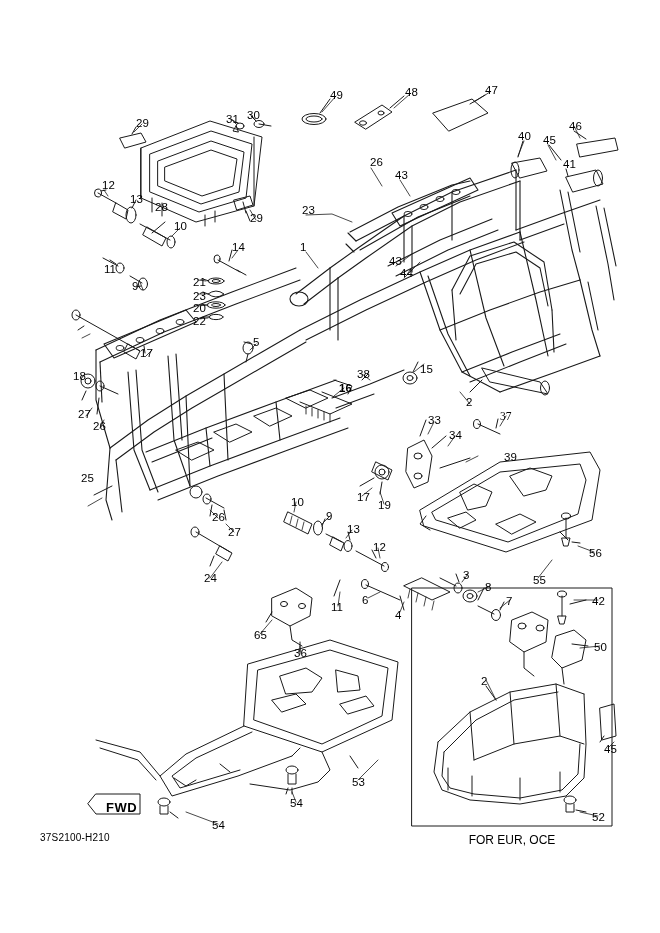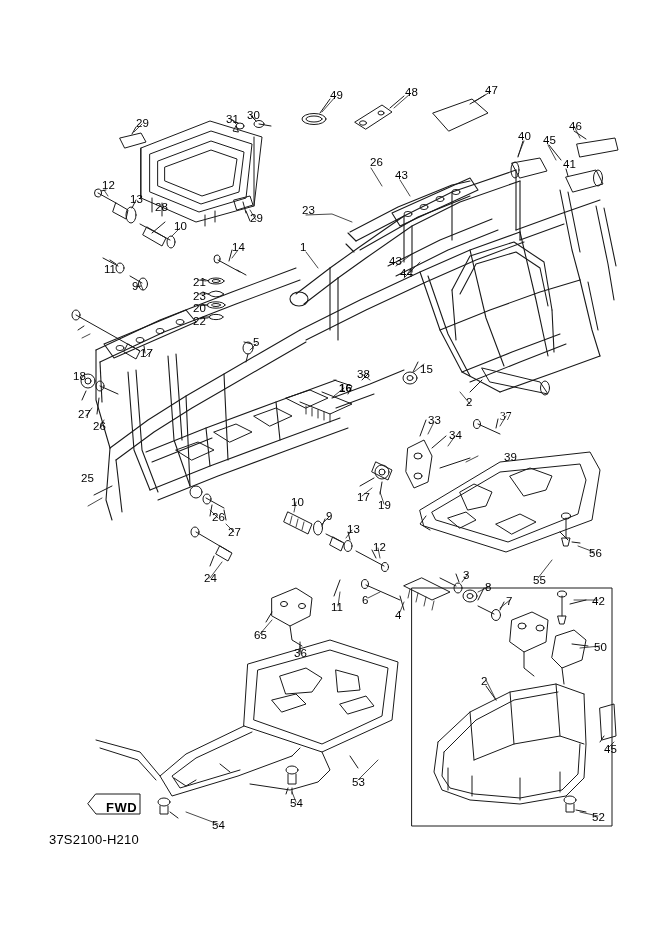--- a/index.html
+++ b/index.html
@@ -30,23 +30,23 @@
   .callout {
     position: absolute;
     font-size: 11.5px;
     font-family: "Liberation Sans", sans-serif;
     color: #000000;
     line-height: 1;
     white-space: nowrap;
   }
   .diagram-code {
     position: absolute;
-    left: 49px;
+    left: 40px;
     top: 832px;
-    font-size: 13px;
+    font-size: 10px;
     letter-spacing: 0.2px;
     text-align: center;
   }
   .inset-caption {
     position: absolute;
     left: 412px;
     top: 833px;
     width: 200px;
     text-align: center;
     font-size: 12px;
@@ -517,20 +517,21 @@
         <path d="M344 388 L334 396"></path>
         <path d="M362 496 L372 488"></path>
         <path d="M384 504 L380 492"></path>
         <path d="M574 126 L580 138"></path>
       </g>
     </g>
   </svg>
 
   <div class="fwd-label">FWD</div>
   <div class="diagram-code">37S2100-H210</div>
+  <div class="inset-caption">FOR EUR, OCE</div>
 
   <div id="callout-layer">
       <div class="callout" style="left: 330px; top: 90px;">49</div>
       <div class="callout" style="left: 405px; top: 87px;">48</div>
       <div class="callout" style="left: 485px; top: 85px;">47</div>
       <div class="callout" style="left: 136px; top: 118px;">29</div>
       <div class="callout" style="left: 226px; top: 114px;">31</div>
       <div class="callout" style="left: 247px; top: 110px;">30</div>
       <div class="callout" style="left: 518px; top: 131px;">40</div>
       <div class="callout" style="left: 543px; top: 135px;">45</div>

